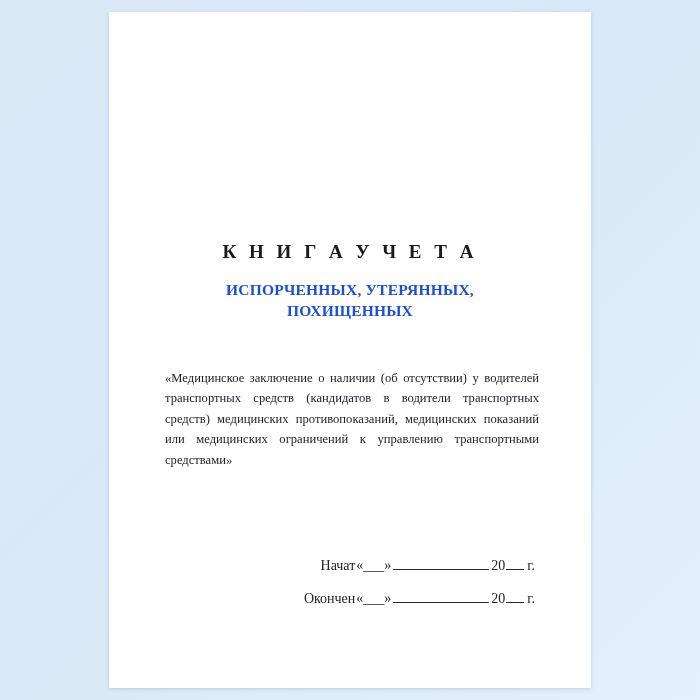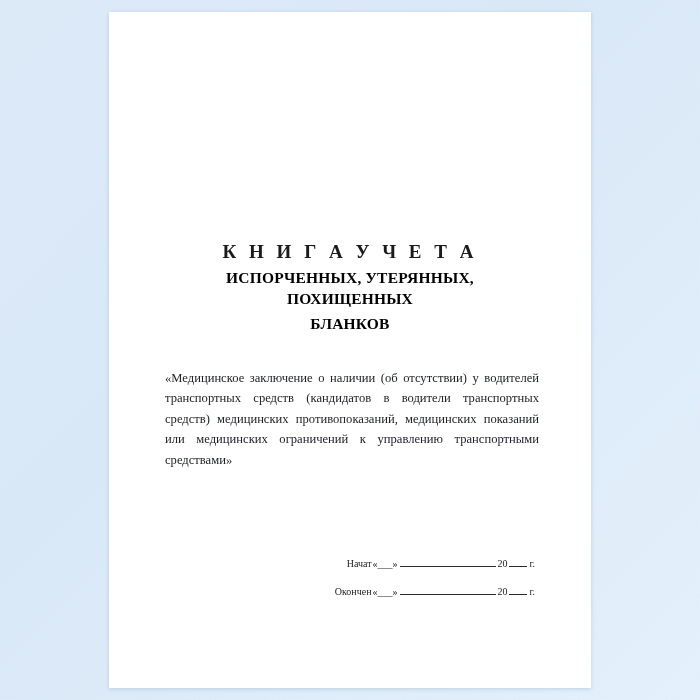--- a/index.html
+++ b/index.html
@@ -50,23 +50,23 @@
     font-weight: bold;
     font-size: 19px;
     letter-spacing: 4px;
     color: #1b1b1b;
     line-height: 1.25;
   }
   .title-sub {
     font-family: "Liberation Serif", serif;
     font-weight: bold;
     font-size: 15.5px;
-    color: #000000;
+    color: #1d4ed8;
     line-height: 1.35;
-    margin-top: 4px;
+    margin-top: 16px;
     letter-spacing: 0.2px;
   }
 
   .quote-block {
     position: absolute;
     left: 56px;
     right: 52px;
     top: 312px;
     font-family: "Liberation Serif", serif;
     font-size: 12.6px;
@@ -81,21 +81,21 @@
     position: absolute;
     left: 56px;
     right: 56px;
     top: 546px;
   }
   .date-row {
     display: flex;
     align-items: baseline;
     justify-content: flex-end;
     font-family: "Liberation Serif", serif;
-    font-size: 10px;
+    font-size: 14px;
     color: #232323;
     margin-bottom: 17px;
   }
   .date-label {
     white-space: nowrap;
     margin-right: 1px;
   }
   .date-q {
     white-space: nowrap;
   }
@@ -124,21 +124,20 @@
 </head>
 <body>
 
 <div class="canvas">
   <div class="page">
     <div class="page-inner">
 
       <div class="title-block">
         <div class="title-main">К Н И Г А   У Ч Е Т А</div>
         <div class="title-sub">ИСПОРЧЕННЫХ, УТЕРЯННЫХ, ПОХИЩЕННЫХ</div>
-        <div class="title-sub">БЛАНКОВ</div>
       </div>
 
       <div class="quote-block">«Медицинское заключение о наличии (об отсутствии) у водителей транспортных средств (кандидатов в водители транспортных средств) медицинских противопоказаний, медицинских показаний или медицинских ограничений к управлению транспортными средствами»</div>
 
       <div class="dates-block">
 
         <div class="date-row">
           <span class="date-label">Начат</span>
           <span class="date-q">«___»</span>
           <span class="rule"></span>

